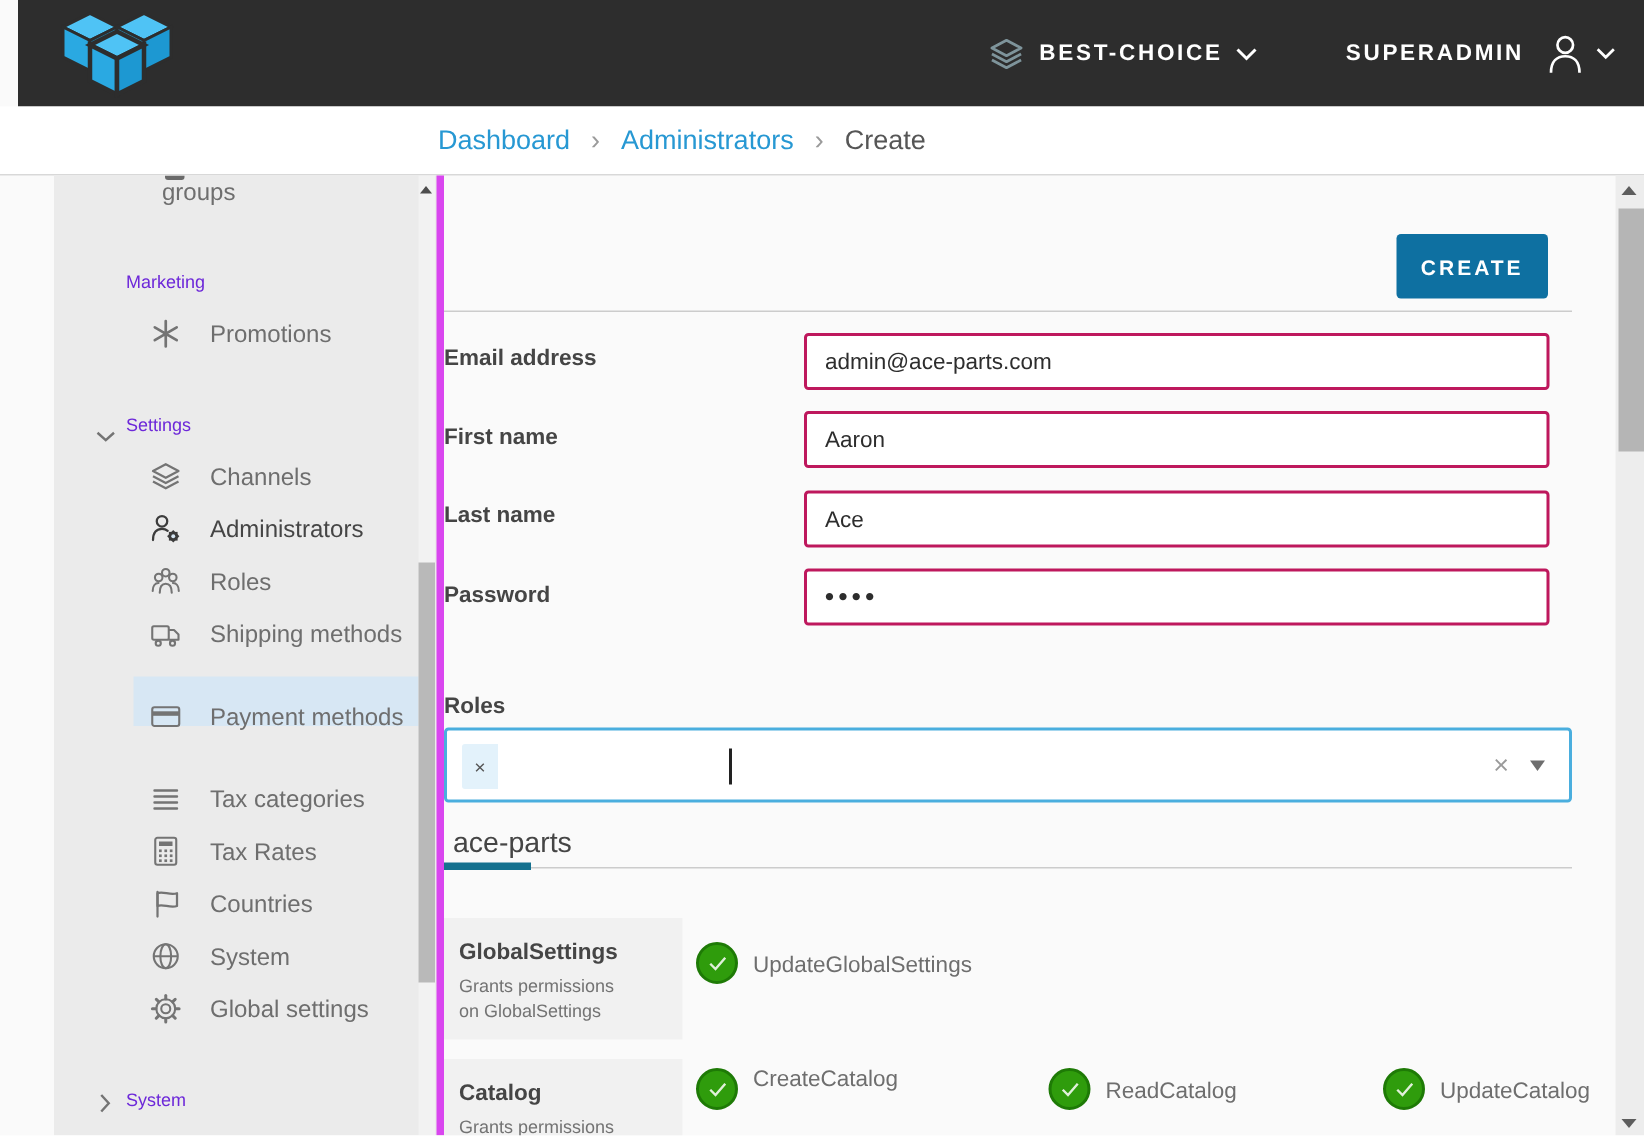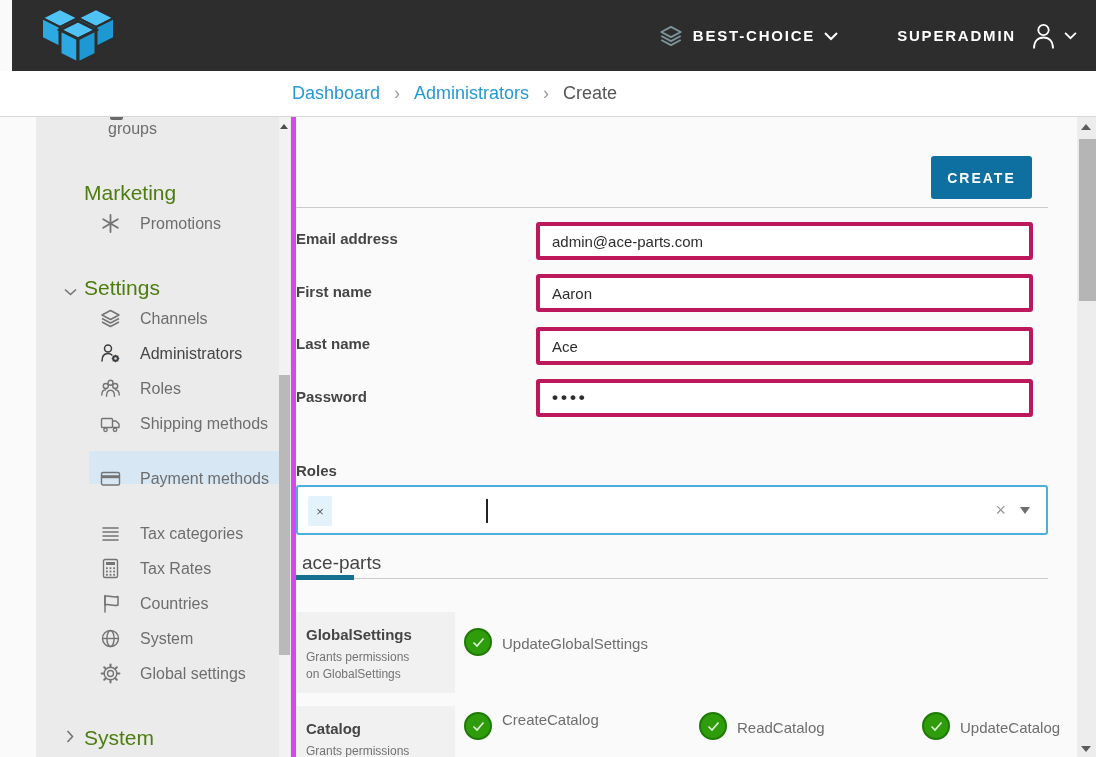--- a/index.html
+++ b/index.html
@@ -23,39 +23,39 @@
     border-bottom:1px solid #d8d8d8; display:flex; align-items:center; padding-left:292px; font-size:18px; }
   .crumb-link { color:#2798d3; margin-right:14px; cursor:pointer; }
   .crumb-sep { color:#9a9a9a; margin-right:14px; }
   .crumb-current { color:#565656; }
 
   
   .sidebar { position:absolute; left:0; top:117px; width:260px; height:640px; background:#ebebeb;
     border-right:5px solid #d946ef; overflow:hidden;margin-left:36px; }
   .clipped-icon { position:absolute; left:74px; top:0; width:13px; height:3px; background:#6a6a6a; border-radius:0 0 2px 2px; }
   .clipped-label { position:absolute; left:72px; top:3px; font-size:16px; color:#6e6e6e; }
-  .nav-header { position:absolute; left:48px; font-size:21px; color:#4d7c0f; }
+  .nav-header { position:absolute; left:48px; font-size:12px; color:#6d28d9; }
   .nav-chevron { position:absolute; left:28px; }
   .nav-item { position:absolute; left:64px; width:188px; font-size:16px; color:#6e6e6e; line-height:26px; cursor:pointer; }
   .nav-item.active { color:#454545; }
   .nav-icon { display:inline-block; width:21px; height:21px; margin-right:19px; vertical-align:-5px; color:#747474; }
   .nav-item.active .nav-icon { color:#3c3c3c; }
   .active-row { position:absolute; left:53px; top:334px; width:195px; height:33px; background:#d7e7f4; }
   .side-scroll { position:absolute; right:1px; top:0; width:11px; height:640px; background:#f2f2f2; }
   .side-scroll .up { position:absolute; left:1px; top:7px; width:0; height:0;
     border-left:4.5px solid transparent; border-right:4.5px solid transparent; border-bottom:5px solid #4d4d4d; }
   .side-scroll .thumb { position:absolute; left:0; top:258px; width:11px; height:280px; background:#b9b9b9; }
 
   
   .create-btn { position:absolute; left:931px; top:156px; width:101px; height:43px; background:#0e70a1;
     border:none; border-radius:3px; color:#fff; font-family:"Liberation Sans",sans-serif; font-size:14px;
     font-weight:bold; letter-spacing:2px; cursor:pointer; }
   .divider { position:absolute; left:296px; top:207px; width:752px; height:1px; background:#ccc; }
   .field-label { position:absolute; left:296px; font-size:15px; font-weight:bold; color:#454545; }
-  .text-input { position:absolute; left:536px; width:497px; height:38px; background:#fff; border:4px solid #be185d;
+  .text-input { position:absolute; left:536px; width:497px; height:38px; background:#fff; border:2px solid #be185d;
     border-radius:3px; padding:0 12px; font-family:"Liberation Sans",sans-serif; font-size:15px; color:#2d2d2d; }
   .text-input.pw { font-weight:bold; letter-spacing:3px; font-size:17px; }
 
   .roles-select { position:absolute; left:296px; top:485px; width:752px; height:50px; background:#fff;
     border:2px solid #4aaede; border-radius:3px; }
   .chip { position:absolute; left:10px; top:9px; height:30px; display:flex; }
   .chip-x { width:24px; background:#e3f2fb; color:#565656; font-size:13px; display:flex; align-items:center;
     justify-content:center; cursor:pointer; border-radius:2px 0 0 2px; }
   .chip-label { background:#e3f2fb; color:#565656; font-size:15px; display:flex; align-items:center;
     padding:0 14px; margin-left:2px; border-radius:0 2px 2px 0; }

